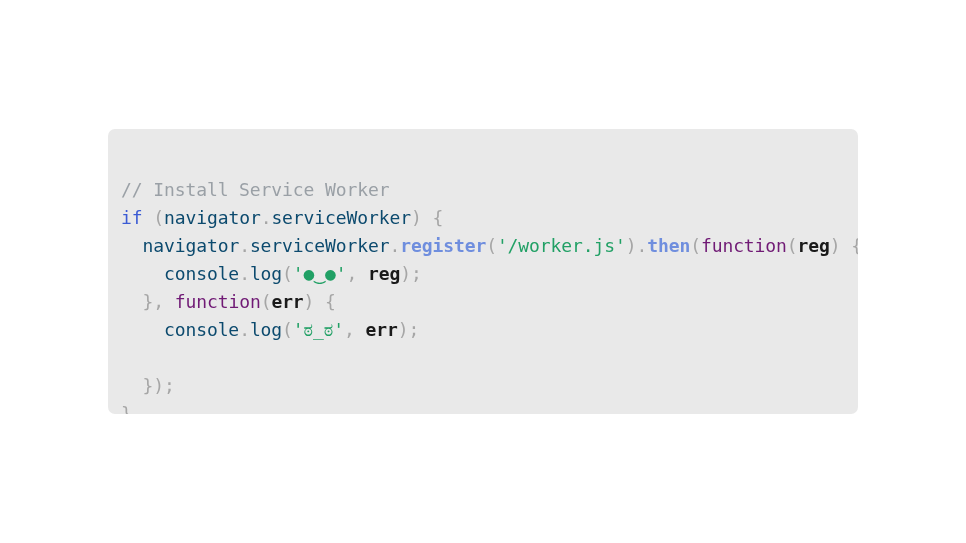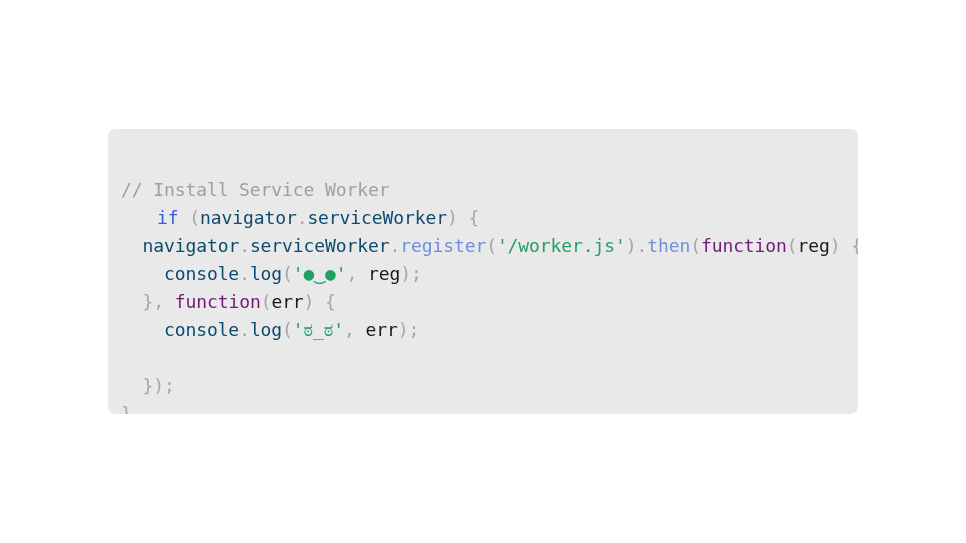--- a/index.html
+++ b/index.html
@@ -48,27 +48,27 @@
     padding-left: 13px;
     white-space: pre;
   }
 
   .code-line.blank {
     height: 28px;
   }
 
   
   .tok-comment  { color: #9aa0a6; }
-  .tok-keyword  { color: #3b5bd4; margin-left: 36px; }
-  .tok-method   { color: #6f8ede; }
+  .tok-keyword  { color: #3b5bd4; }
+  .tok-method   { color: #6f8ede; font-weight: bold; }
   .tok-func     { color: #701a75; }
   .tok-string   { color: #21a065; }
   .tok-punct    { color: #a6a6a6; }
   .tok-plain    { color: #202124; }
-  .tok-param    { color: #1a1a1a; font-weight: 400; }
+  .tok-param    { color: #1a1a1a; font-weight: 700; }
   .tok-ident    { color: #0c4a6e; }
   .tok-dot      { color: #a6a6a6; }
   .tok-face     { color: #21a065; }
 </style>
 </head>
 <body style="background: rgb(255, 255, 255);">
 
 <div id="slide" style="background: rgb(255, 255, 255);">
 
   <div id="code-card" style="background: rgb(233, 233, 233); border-radius: 7px;">

